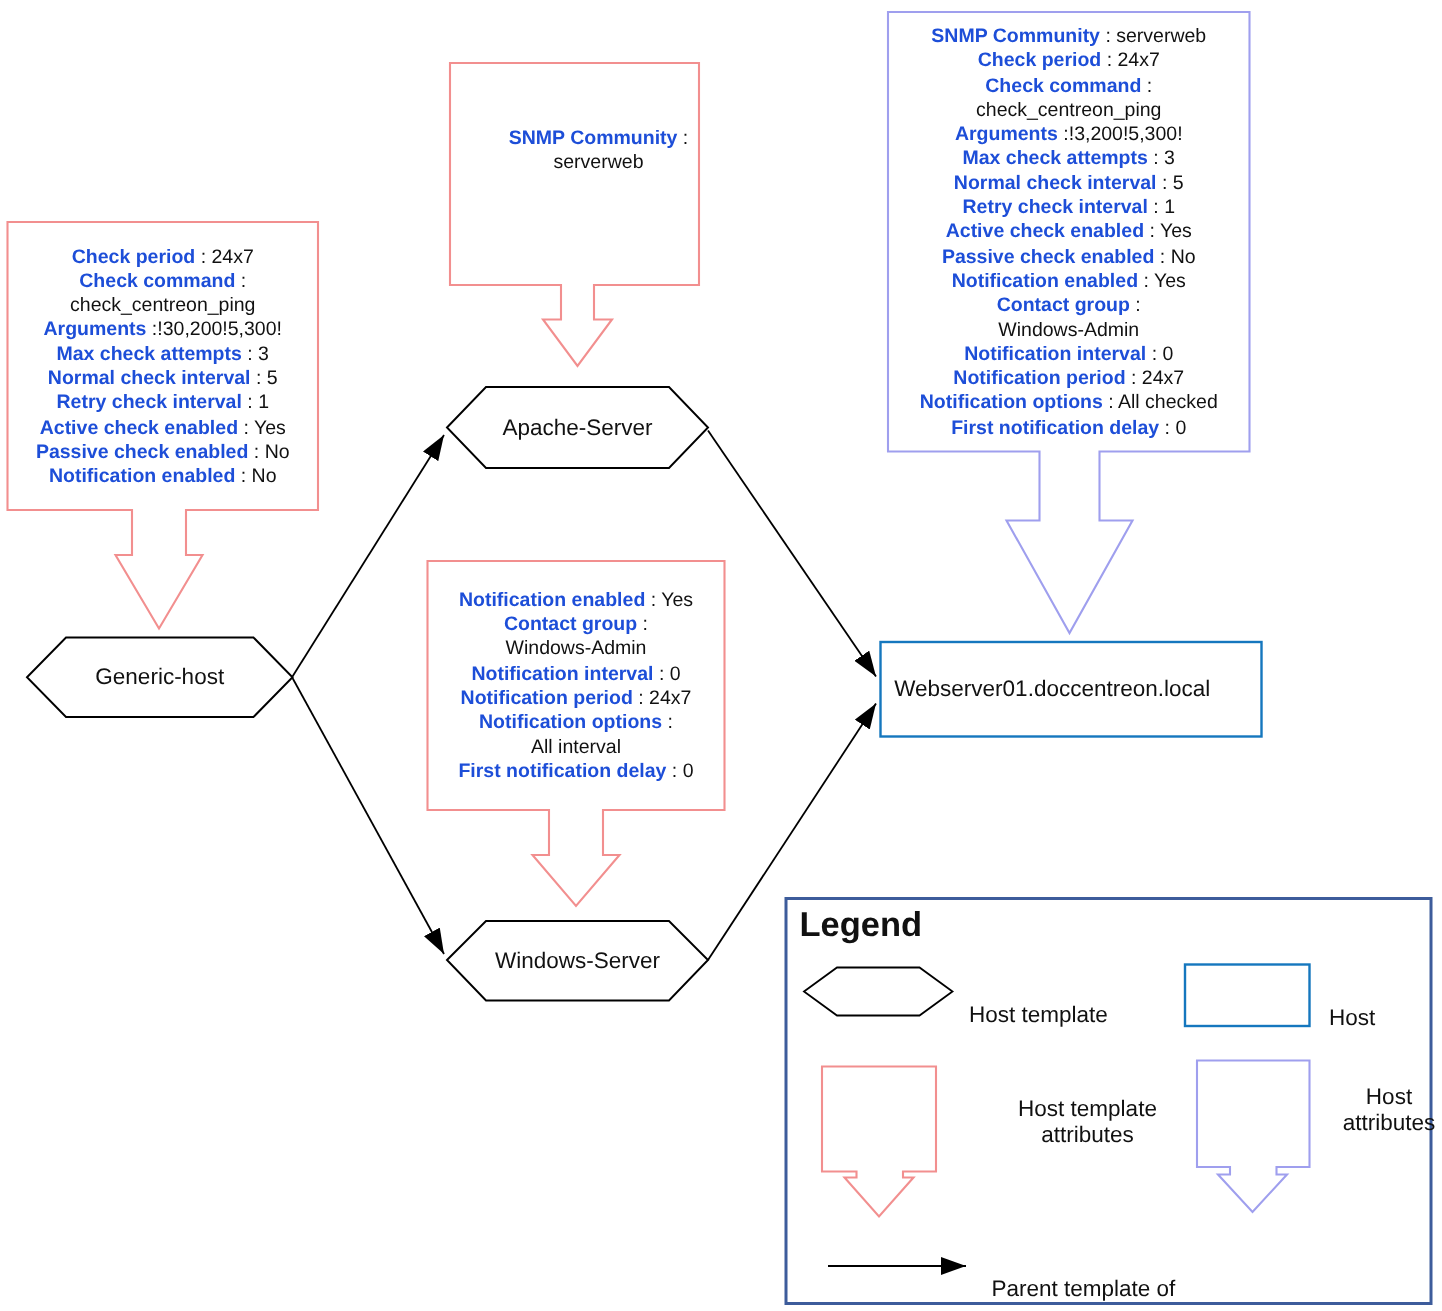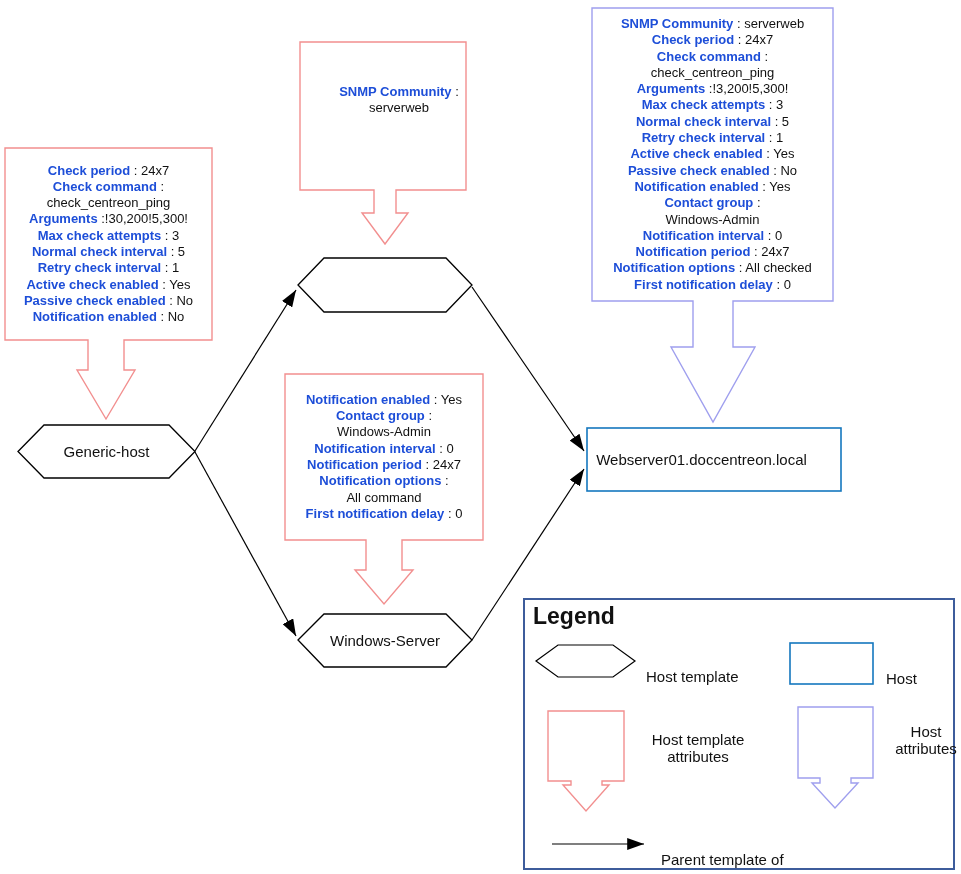--- a/index.html
+++ b/index.html
@@ -80,21 +80,21 @@
       <div>serverweb</div>
     </div>
 
   <div class="attr-text" style="left:287px;top:376px;width:194px;height:162px;">
       <div><b>Notification enabled</b> : Yes</div>
       <div><b>Contact group</b> :</div>
       <div>Windows-Admin</div>
       <div><b>Notification interval</b> : 0</div>
       <div><b>Notification period</b> : 24x7</div>
       <div><b>Notification options</b> :</div>
-      <div>All command</div>
+      <div>All interval</div>
       <div><b>First notification delay</b> : 0</div>
     </div>
 
   <div class="attr-text" style="left:594px;top:10px;width:237px;height:289px;">
       <div><b>SNMP Community</b> : serverweb</div>
       <div><b>Check period</b> : 24x7</div>
       <div><b>Check command</b> :</div>
       <div>check_centreon_ping</div>
       <div><b>Arguments</b> :!3,200!5,300!</div>
       <div><b>Max check attempts</b> : 3</div>
@@ -105,23 +105,24 @@
       <div><b>Notification enabled</b> : Yes</div>
       <div><b>Contact group</b> :</div>
       <div>Windows-Admin</div>
       <div><b>Notification interval</b> : 0</div>
       <div><b>Notification period</b> : 24x7</div>
       <div><b>Notification options</b> : All checked</div>
       <div><b>First notification delay</b> : 0</div>
     </div>
 
   <div class="node-label" style="left:18px;top:425px;width:177px;height:53px;">Generic-host</div>
+  <div class="node-label" style="left:298px;top:258px;width:174px;height:54px;">Apache-Server</div>
   <div class="node-label" style="left:298px;top:614px;width:174px;height:53px;">Windows-Server</div>
   <div class="node-label" style="left:587px;top:428px;width:229px;height:63px;">Webserver01.doccentreon.local</div>
 
   <div class="legend-title" style="left:533px;top:603px;">Legend</div>
   <div class="legend-label" style="left:646px;top:645px;height:32px;">Host template</div>
   <div class="legend-label" style="left:886px;top:643px;height:41px;">Host</div>
-  <div class="legend-label" style="left:638px;top:716px;width:120px;">Host template attributes</div>
+  <div class="legend-label" style="left:665px;top:716px;width:120px;">Host template attributes</div>
   <div class="legend-label" style="left:888px;top:708px;width:76px;">Host attributes</div>
   <div class="legend-label" style="left:661px;top:835px;height:18px;">Parent template of</div>
 
 </div>
 
 </body></html>

